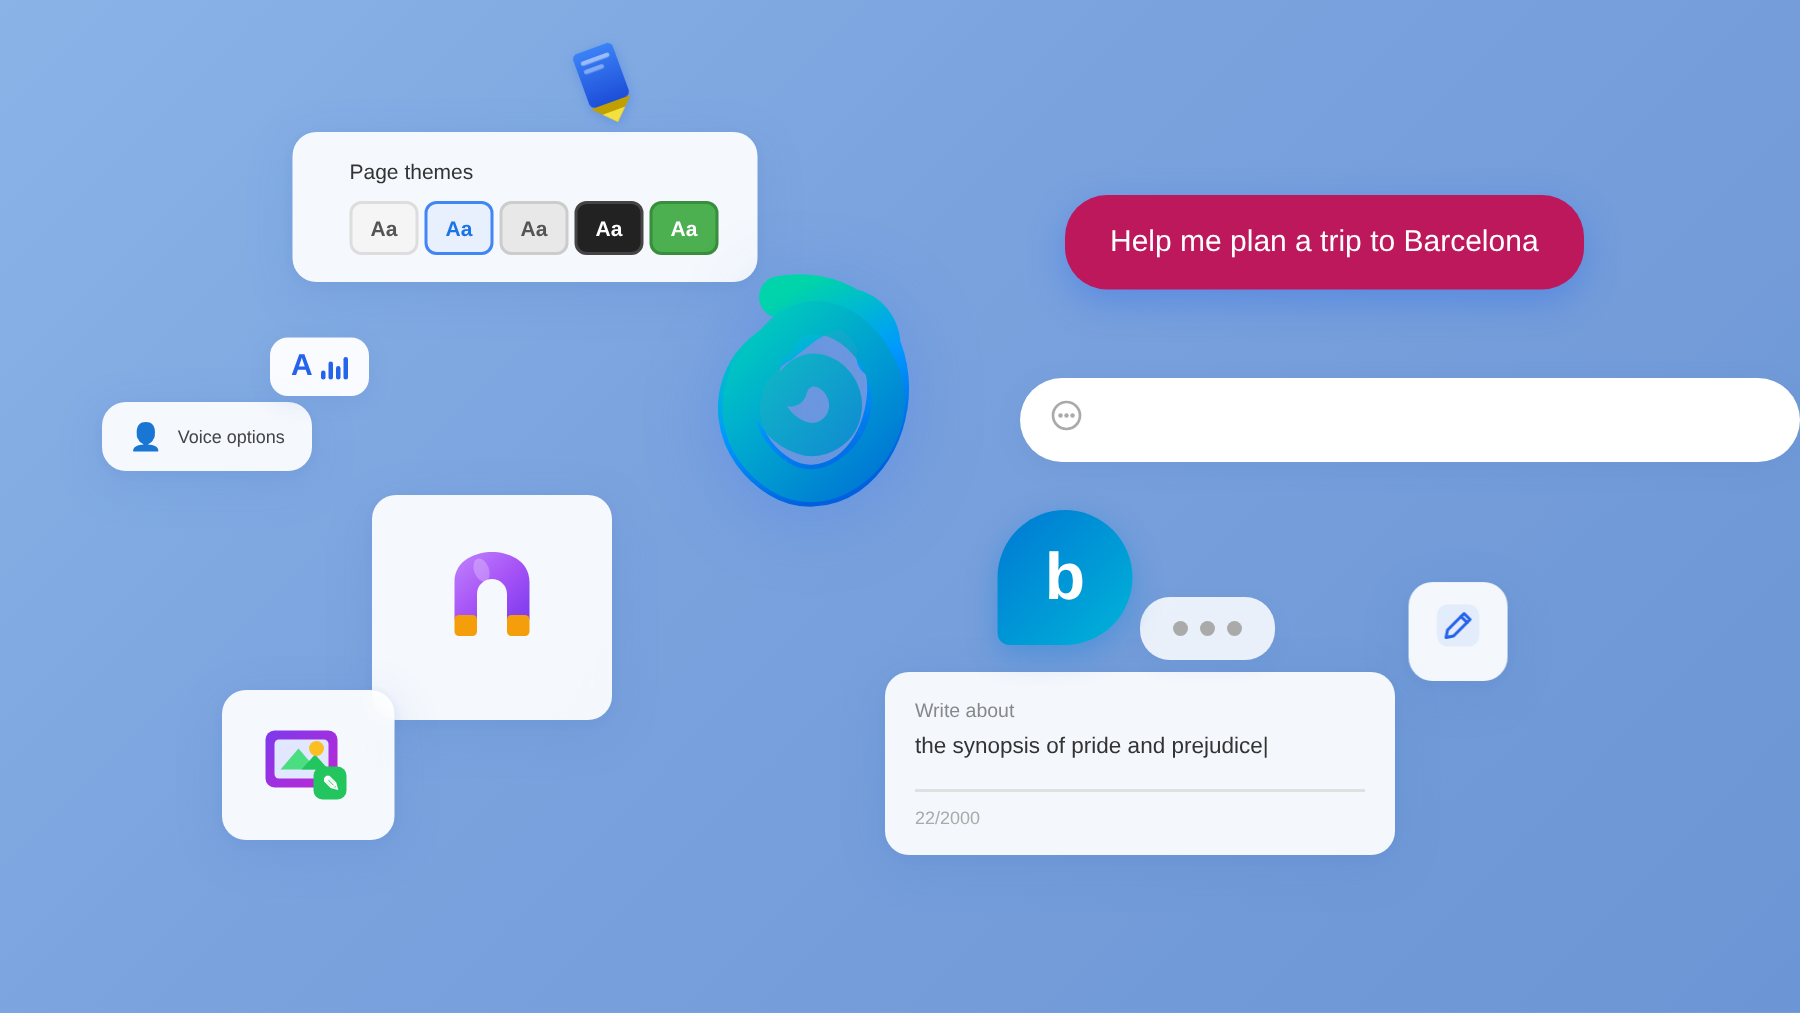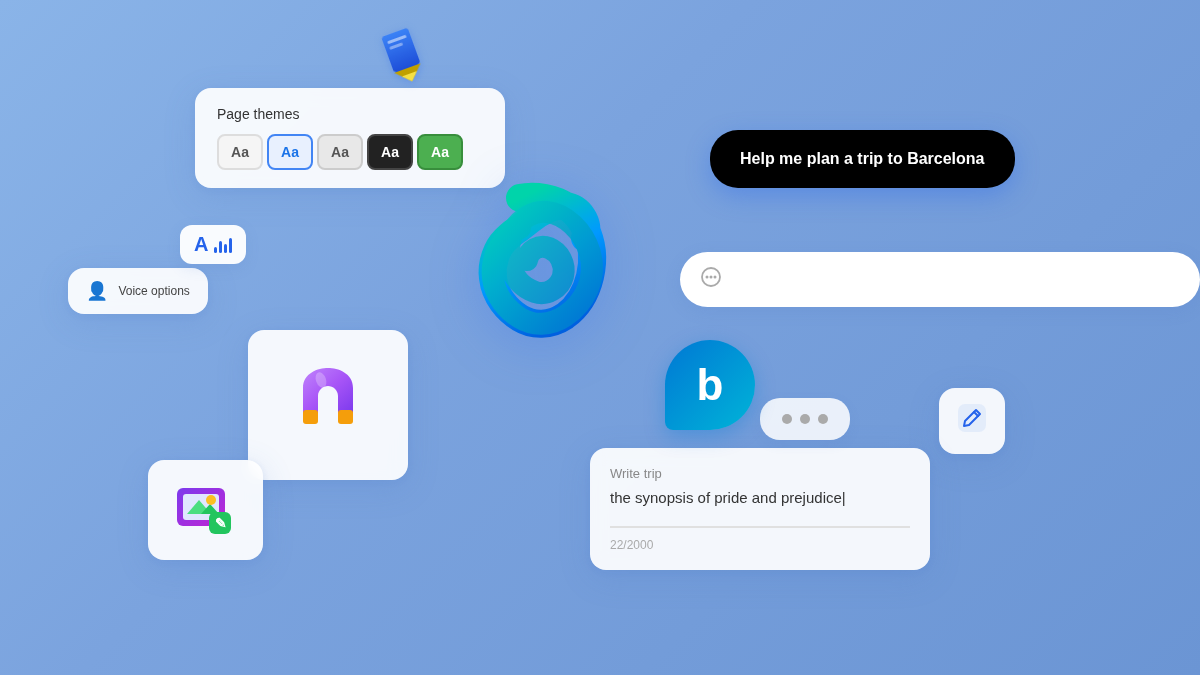--- a/index.html
+++ b/index.html
@@ -26,21 +26,21 @@
       border-radius: 16px;
       box-shadow: 0 8px 32px rgba(80,120,200,0.18), 0 2px 8px rgba(80,120,200,0.10);
       backdrop-filter: blur(8px);
     }
 
     
     .page-themes-card {
       top: 88px;
       left: 195px;
       width: 310px;
-      padding: 18px 22px 18px 22px;
+      padding: 18px 22px 18px 38px;
     }
 
     .page-themes-title {
       font-size: 14px;
       color: #333;
       margin-bottom: 12px;
       font-weight: 500;
     }
 
     .theme-buttons {
@@ -153,26 +153,26 @@
       width: 200px;
       height: 200px;
       filter: drop-shadow(0 8px 24px rgba(37,99,235,0.25));
     }
 
     
     .barcelona-bubble {
       position: absolute;
       top: 130px;
       left: 710px;
-      background: #000000;
+      background: #be185d;
       color: white;
       border-radius: 28px;
       padding: 20px 30px;
-      font-size: 16px;
-      font-weight: 700;
+      font-size: 20px;
+      font-weight: 400;
       box-shadow: 0 8px 24px rgba(37,99,235,0.35);
       max-width: 470px;
       z-index: 15;
     }
 
     
     .search-bar {
       position: absolute;
       top: 252px;
       left: 680px;
@@ -499,18 +499,18 @@
   <span class="edit-icon">
     <svg width="32" height="32" viewBox="0 0 32 32" fill="none">
       <rect x="2" y="2" width="28" height="28" rx="7" fill="rgba(37,99,235,0.08)"></rect>
       <path d="M20 8 L24 12 L13 23 L8 24 L9 19 Z" stroke="#2563eb" stroke-width="2" fill="none" stroke-linejoin="round" stroke-linecap="round"></path>
       <path d="M18 10 L22 14" stroke="#2563eb" stroke-width="2" stroke-linecap="round"></path>
     </svg>
   </span>
 </div>
 
 <div class="card write-card">
-  <div class="write-label">Write trip</div>
+  <div class="write-label">Write about</div>
   <div class="write-content">
     <span>the synopsis of pride and prejudice</span><span class="write-cursor"></span>
   </div>
   <div class="write-count">22/2000</div>
 </div>
 
 </body></html>

